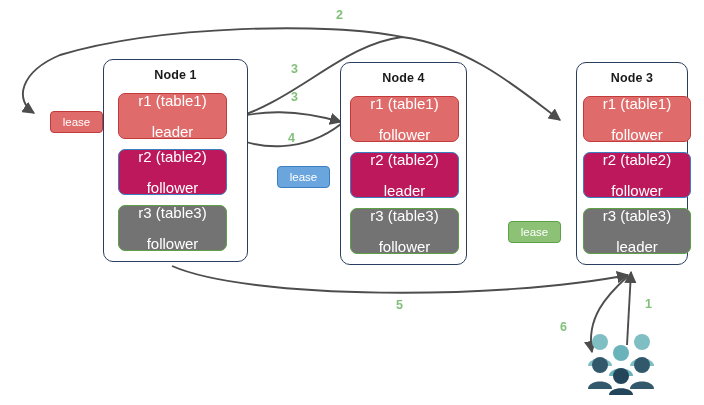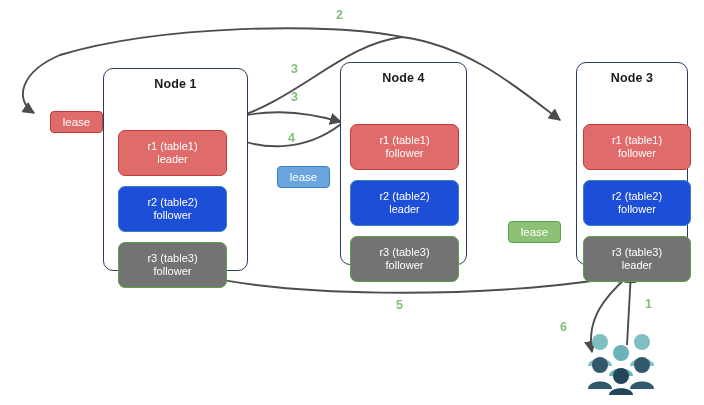--- a/index.html
+++ b/index.html
@@ -43,30 +43,29 @@
     color: #1a1a1a;
     letter-spacing: 0.1px;
   }
   .replica {
     position: absolute;
     box-sizing: border-box;
     border-radius: 7px;
     display: flex;
     flex-direction: column;
     align-items: center;
-    justify-content: center;
-    font-size: 11px;
+    justify-content: space-between;
+    font-size: 15px;
     line-height: 13.5px;
     color: #ffffff;
     text-align: center;
-    margin-top: 28px;
   }
   .replica .ln { display: block; white-space: nowrap; }
   .rep-red   { background: #e06b6b; border: 1.6px solid #c23b3b; }
-  .rep-blue  { background: #1d4ed8; border: 1.6px solid #3c7fc0; }
+  .rep-blue  { background: #be185d; border: 1.6px solid #3c7fc0; }
   .rep-green { background: #737373; border: 1.6px solid #5ca143; }
 
   .lease {
     position: absolute;
     box-sizing: border-box;
     border-radius: 4px;
     display: flex;
     align-items: center;
     justify-content: center;
     font-size: 11.5px;
@@ -110,21 +109,21 @@
       <path d="M 341 124 C 305 152, 258 152, 226 133" marker-end="url(#ah)"></path>
 
       <path d="M 172 266 C 250 300, 500 300, 628 275" marker-end="url(#ah)"></path>
 
       <path d="M 627 345 L 631 272" marker-end="url(#ah)"></path>
 
       <path d="M 628 276 C 606 296, 586 318, 592 352" marker-end="url(#ah)"></path>
     </g>
   </svg>
 
-  <div class="node-box" style="left:103px; top:68px; width:145px; height:203px;padding-left:24px;">
+  <div class="node-box" style="left:103px; top:59px; width:145px; height:203px;padding-left:24px;">
     <div class="node-title">Node 1</div>
     <div class="replica rep-red" style="left:14px; top:33px; width:109px; height:46px;">
       <span class="ln">r1 (table1)</span>
       <span class="ln">leader</span>
     </div>
     <div class="replica rep-blue" style="left:14px; top:89px; width:109px; height:46px;">
       <span class="ln">r2 (table2)</span>
       <span class="ln">follower</span>
     </div>
     <div class="replica rep-green" style="left:14px; top:145px; width:109px; height:46px;">

